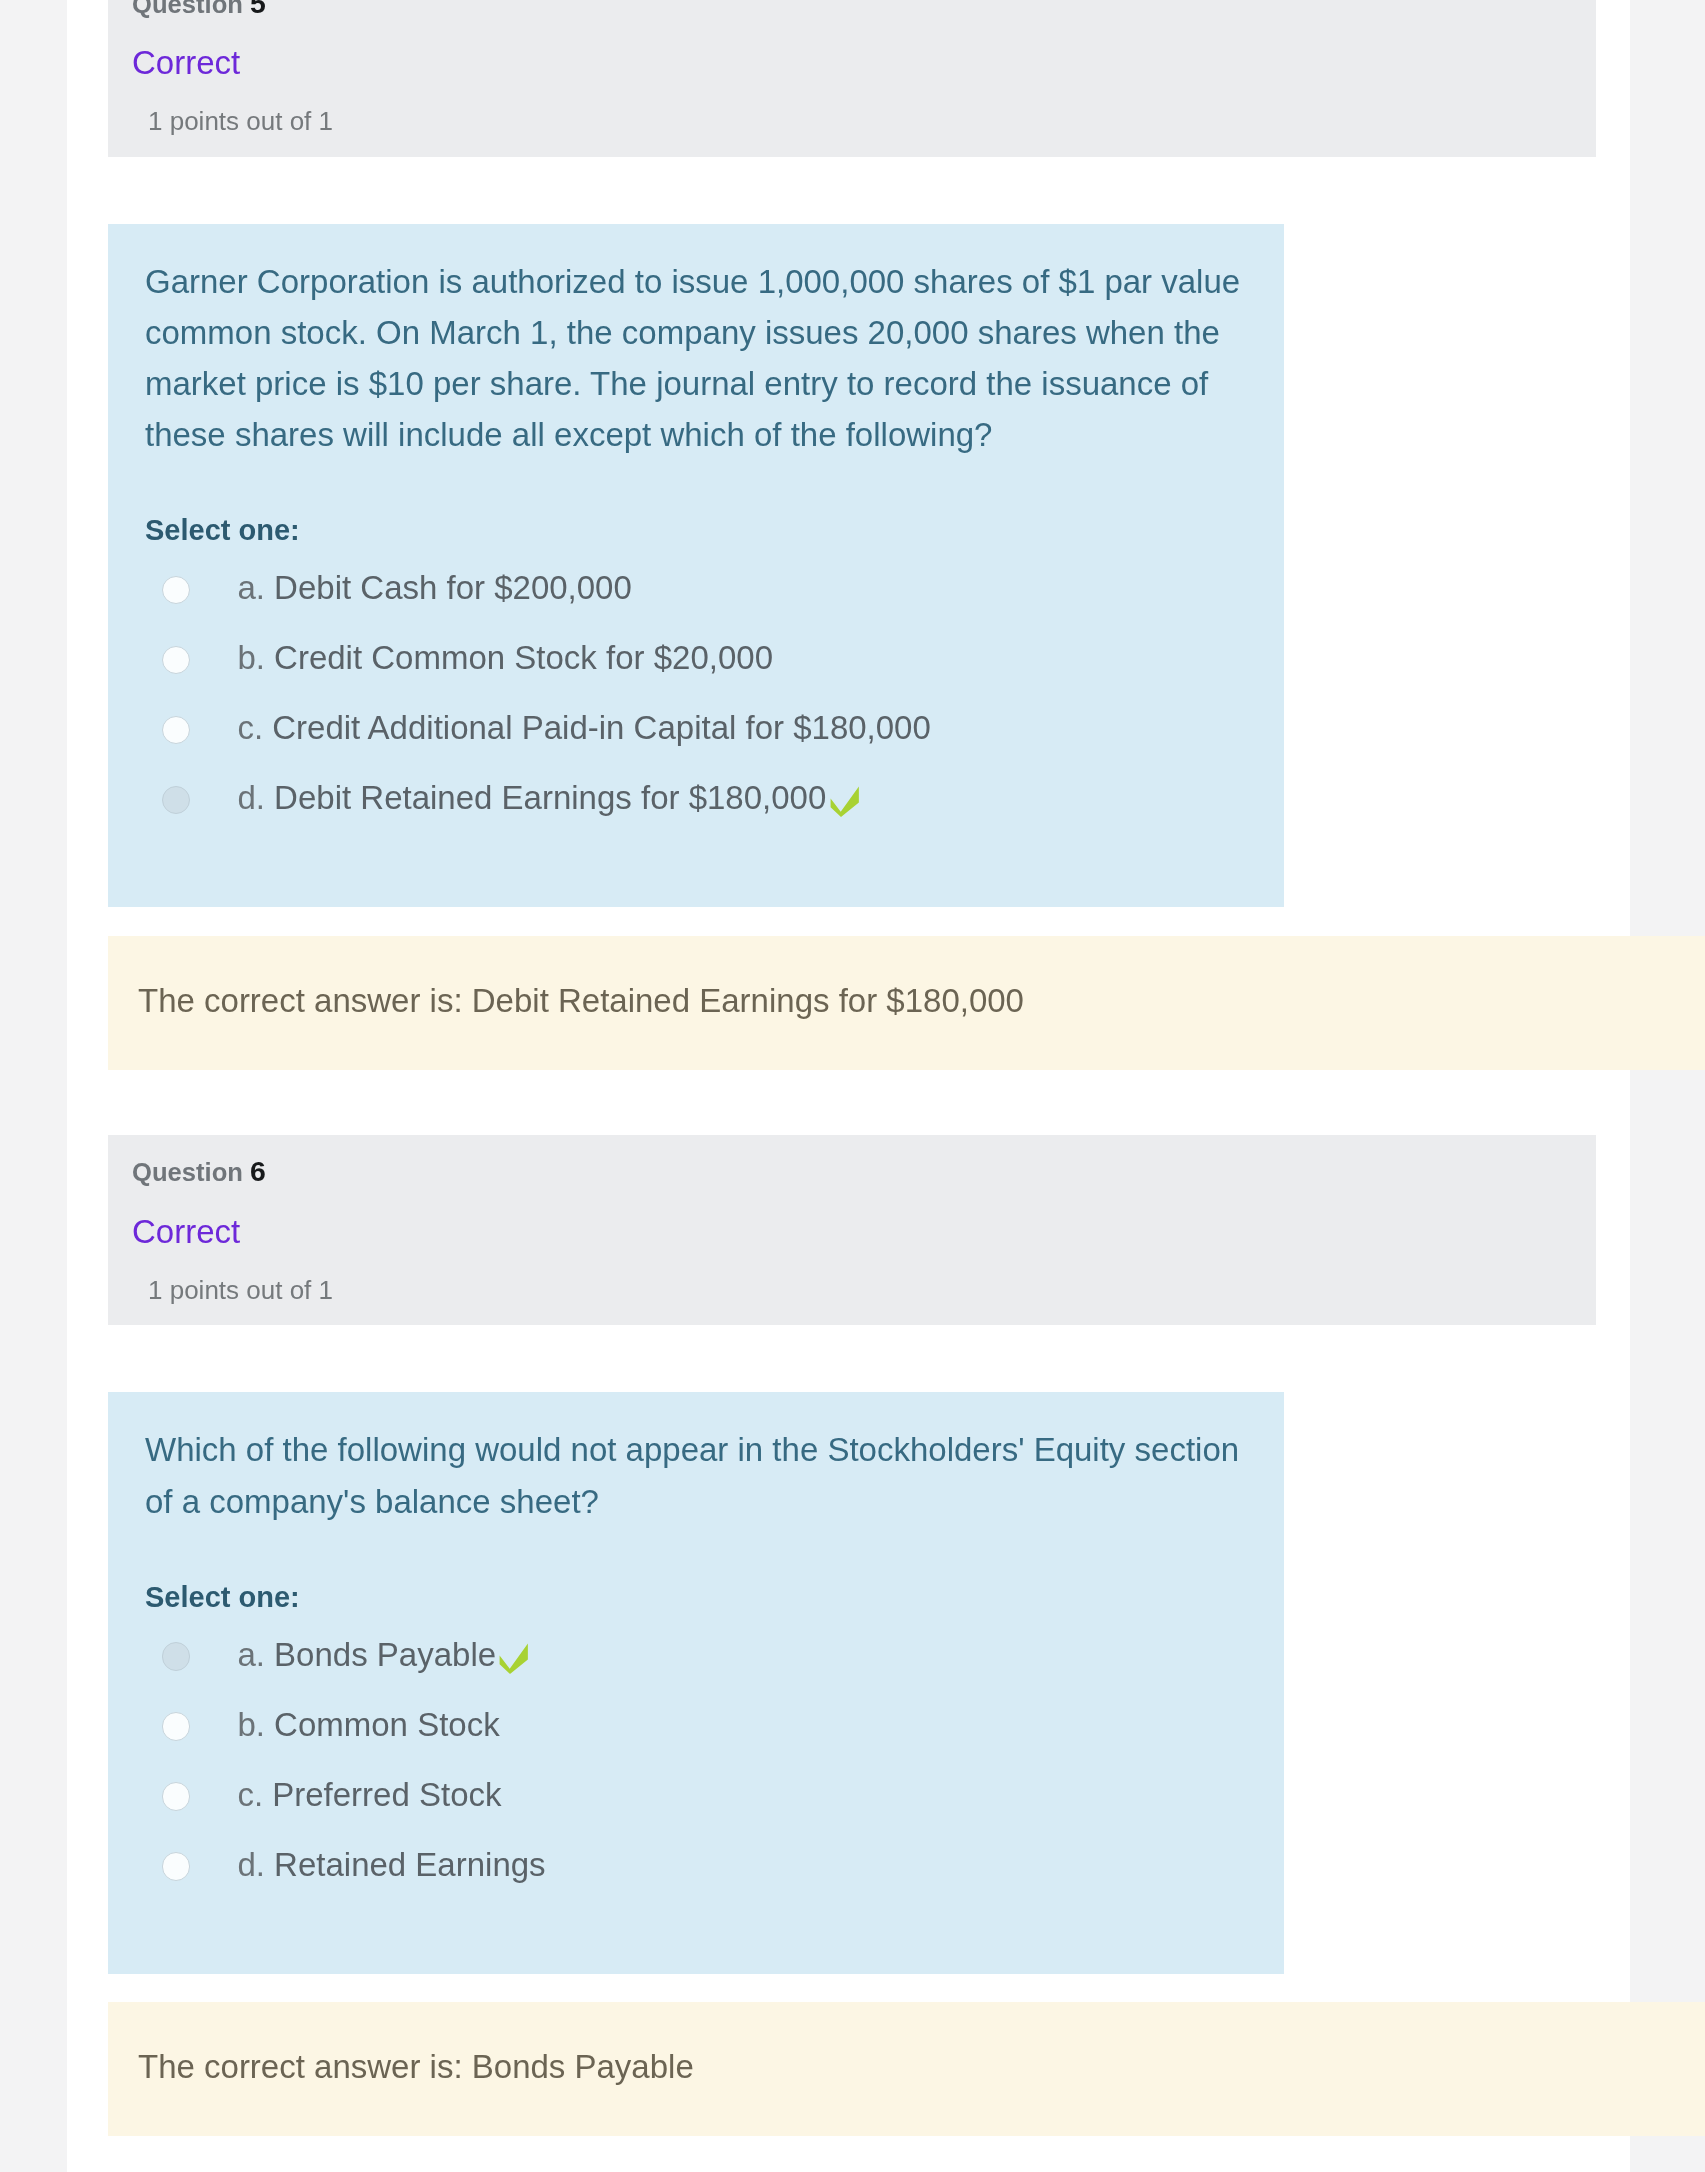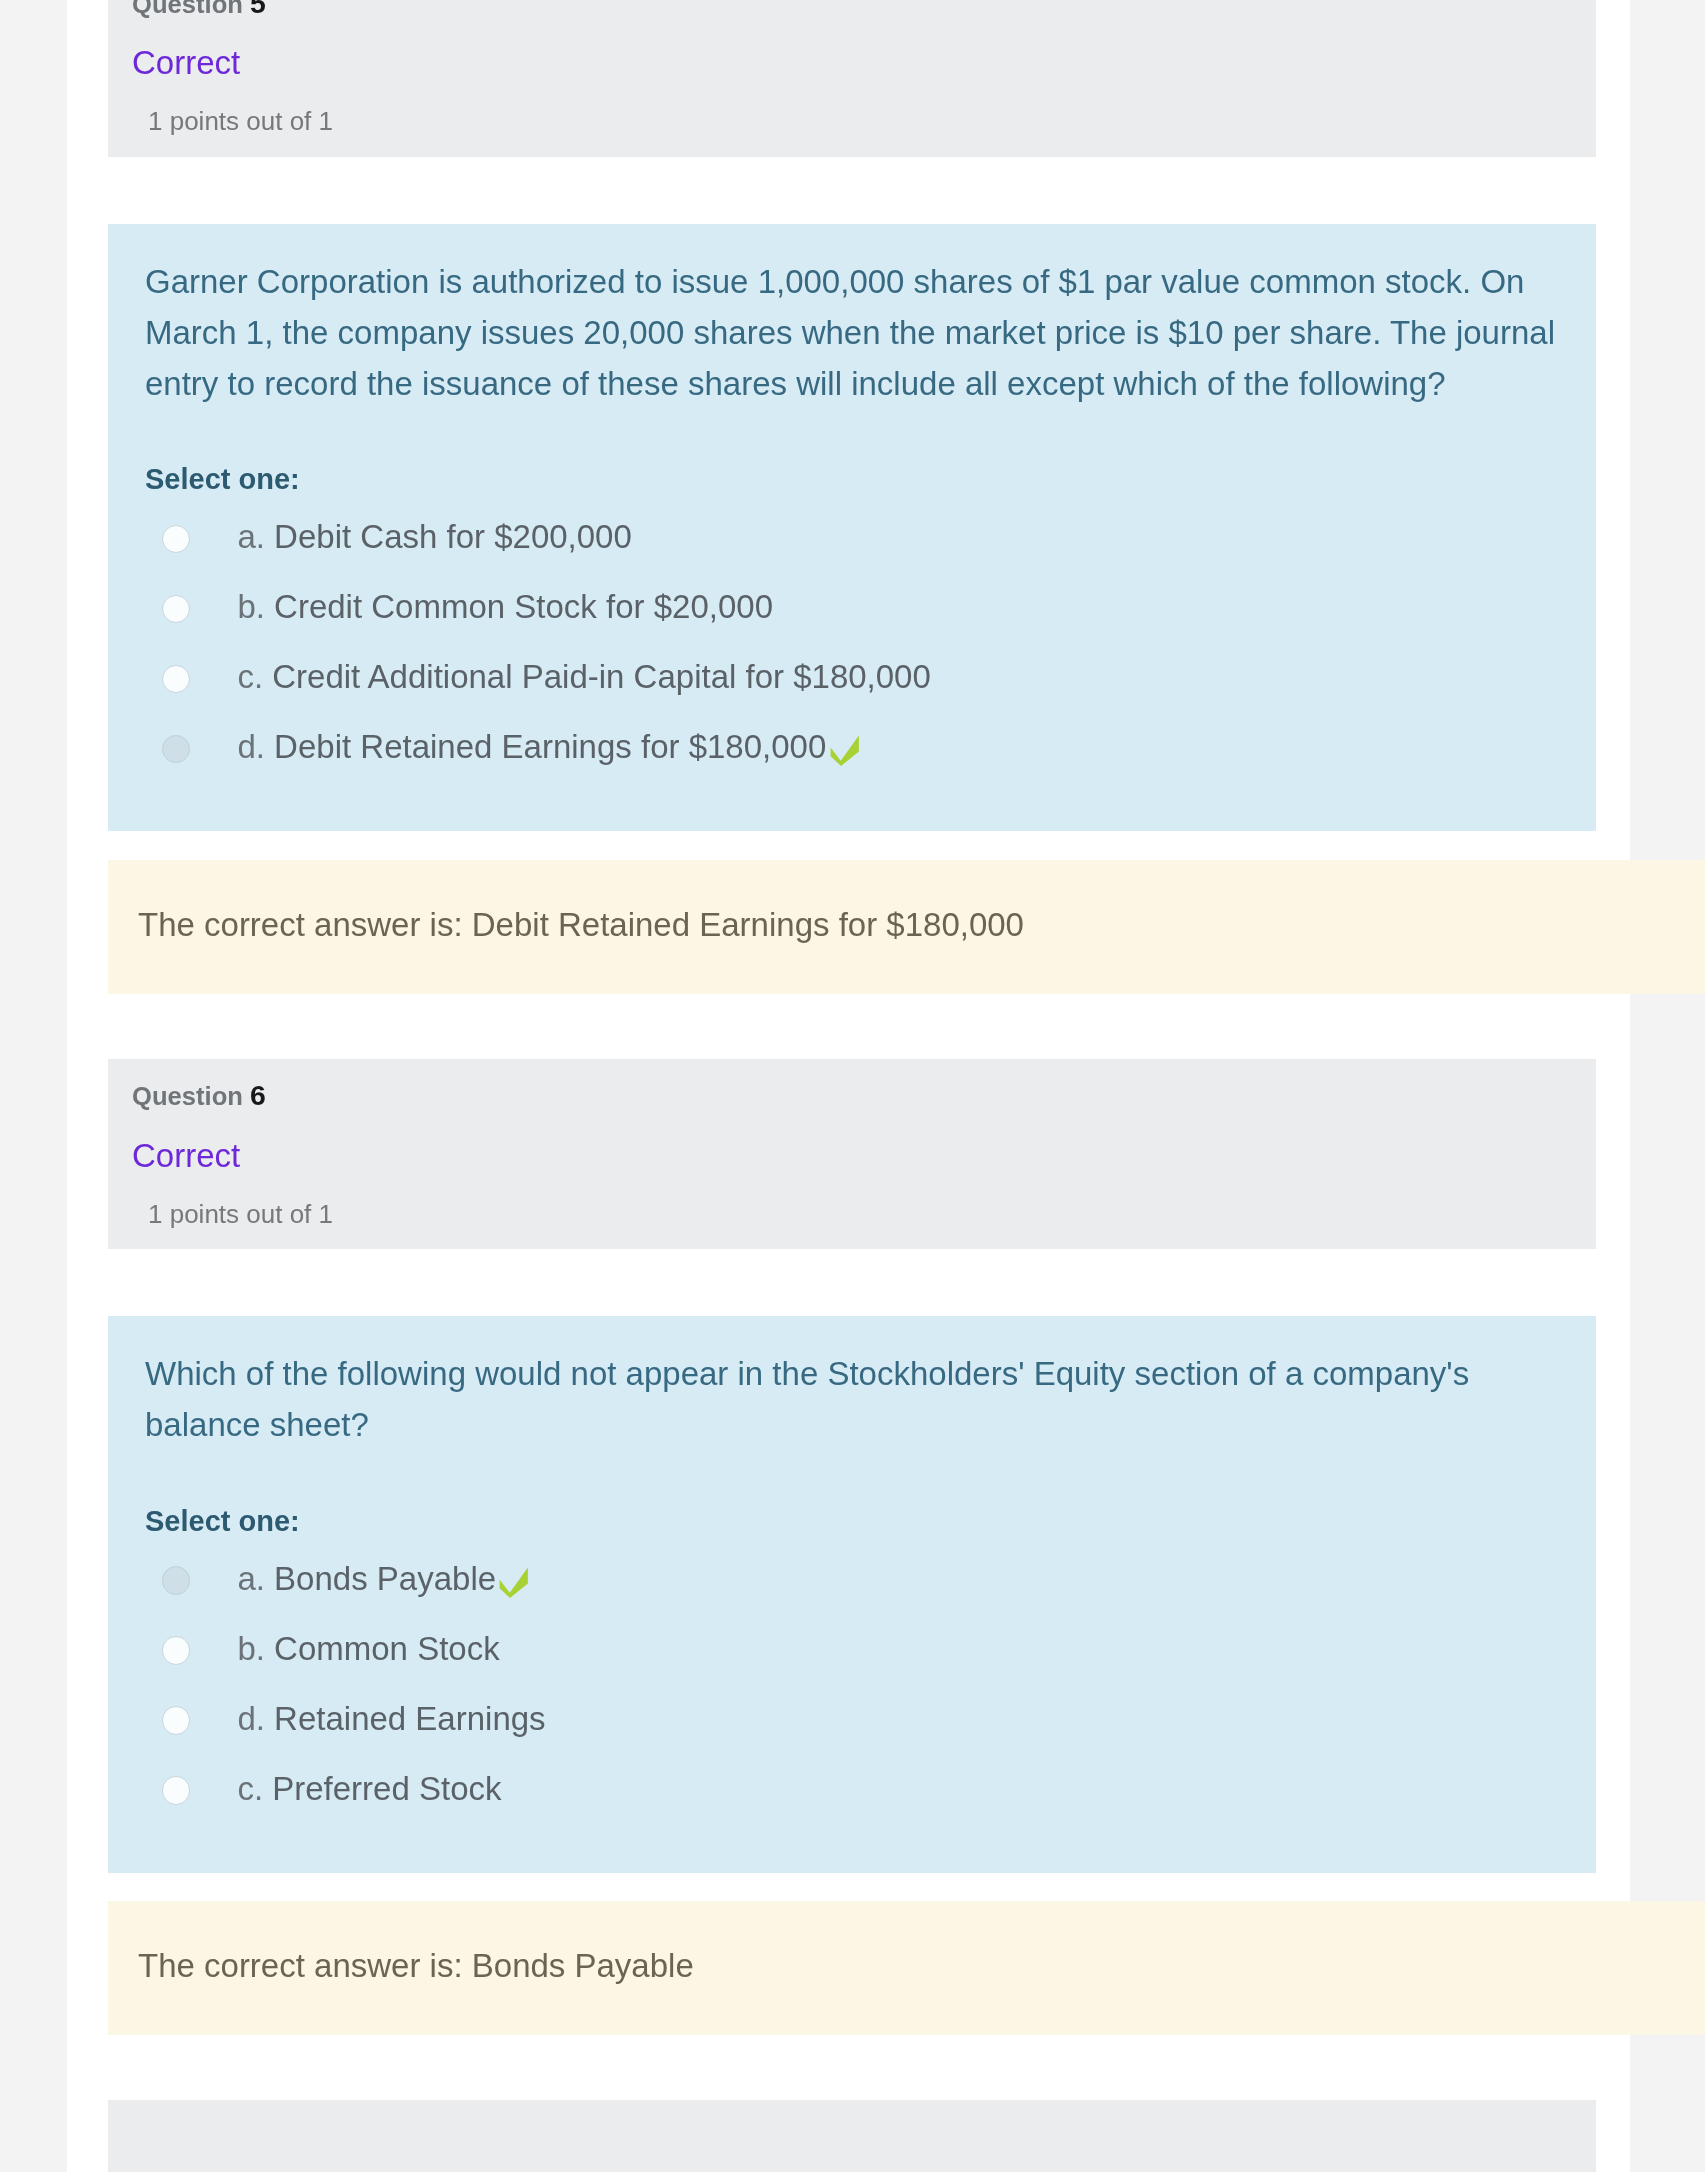--- a/index.html
+++ b/index.html
@@ -10,21 +10,21 @@
   #page{position:absolute;left:67px;top:0;width:1563px;height:2172px;background:#ffffff;}
   #quiz{position:absolute;left:41px;top:-34px;width:1488px;}
 
   .que{position:relative;}
   .info{background:#ebecee;padding:20.5px 24px 20px 24px;box-sizing:border-box;width:1488px;}
   .no{font-size:25.6px;font-weight:bold;color:#70757a;margin:0;line-height:1.18;}
   .no .qno{color:#17191b;font-size:28.4px;}
   .state{font-size:33px;color:#6d28d9;margin:24px 0 0 0;line-height:1.18;}
   .grade{font-size:26px;color:#75797c;margin:23px 0 0 16px;line-height:1.18;}
 
-  .formulation{background:#d7ebf5;padding:32px 34px 46px 37px;box-sizing:border-box;width:1488px;margin-top:67px;}
+  .formulation{background:#d7ebf5;padding:32px 34px 71px 37px;box-sizing:border-box;width:1176px;margin-top:67px;}
   .qtext{font-size:33px;line-height:1.55;color:#376a82;margin:0;}
   .prompt{font-size:29px;font-weight:bold;color:#2c5a70;margin:53px 0 0 0;line-height:1.2;}
   .answers{margin:8.5px 0 0 0;padding:0;list-style:none;}
   .answer{display:flex;align-items:flex-start;height:70px;text-align:center;}
   .radio{width:28.4px;height:28.4px;border-radius:50%;border:1.1px solid #c8d5dc;background:#fafdfe;margin:19.3px 0 0 17px;flex:0 0 auto;box-sizing:border-box;}
   .radio.checked{background:#cfdfe8;border-color:#c0d0d9;}
   .atext{font-size:33px;line-height:1.3;color:#5a6268;margin-left:47px;margin-top:10.8px;white-space:nowrap;}
   .anum{color:#6b7378;}
   .tick{display:inline-block;width:32px;height:32px;vertical-align:-8px;margin-left:2.3px;}
 
@@ -88,25 +88,25 @@
               <span class="atext"><span class="anum">a.</span> <span>Bonds Payable</span><span class="tick"><svg viewBox="0 0 24 24" width="32" height="32" aria-hidden="true">
                     <path d="M1.2 10.2 L8.8 20.0 L22.4 1.2 L22.4 13.2 L9.0 24.0 L1.2 16.6 Z" fill="#a8d233"></path>
                   </svg></span></span>
             </div>
             <div class="answer">
               <span class="radio"></span>
               <span class="atext"><span class="anum">b.</span> <span>Common Stock</span></span>
             </div>
             <div class="answer">
               <span class="radio"></span>
-              <span class="atext"><span class="anum">d.</span> <span>Retained Earnings</span></span>
+              <span class="atext"><span class="anum">c.</span> <span>Preferred Stock</span></span>
             </div>
             <div class="answer">
               <span class="radio"></span>
-              <span class="atext"><span class="anum">c.</span> <span>Preferred Stock</span></span>
+              <span class="atext"><span class="anum">d.</span> <span>Retained Earnings</span></span>
             </div>
           </div>
         </div>
         <div class="outcome">
           <div class="rightanswer">The correct answer is: Bonds Payable</div>
         </div>
       </div>
       <div class="spacer"></div>
       <div class="que">
         <div class="info info-partial"></div>

